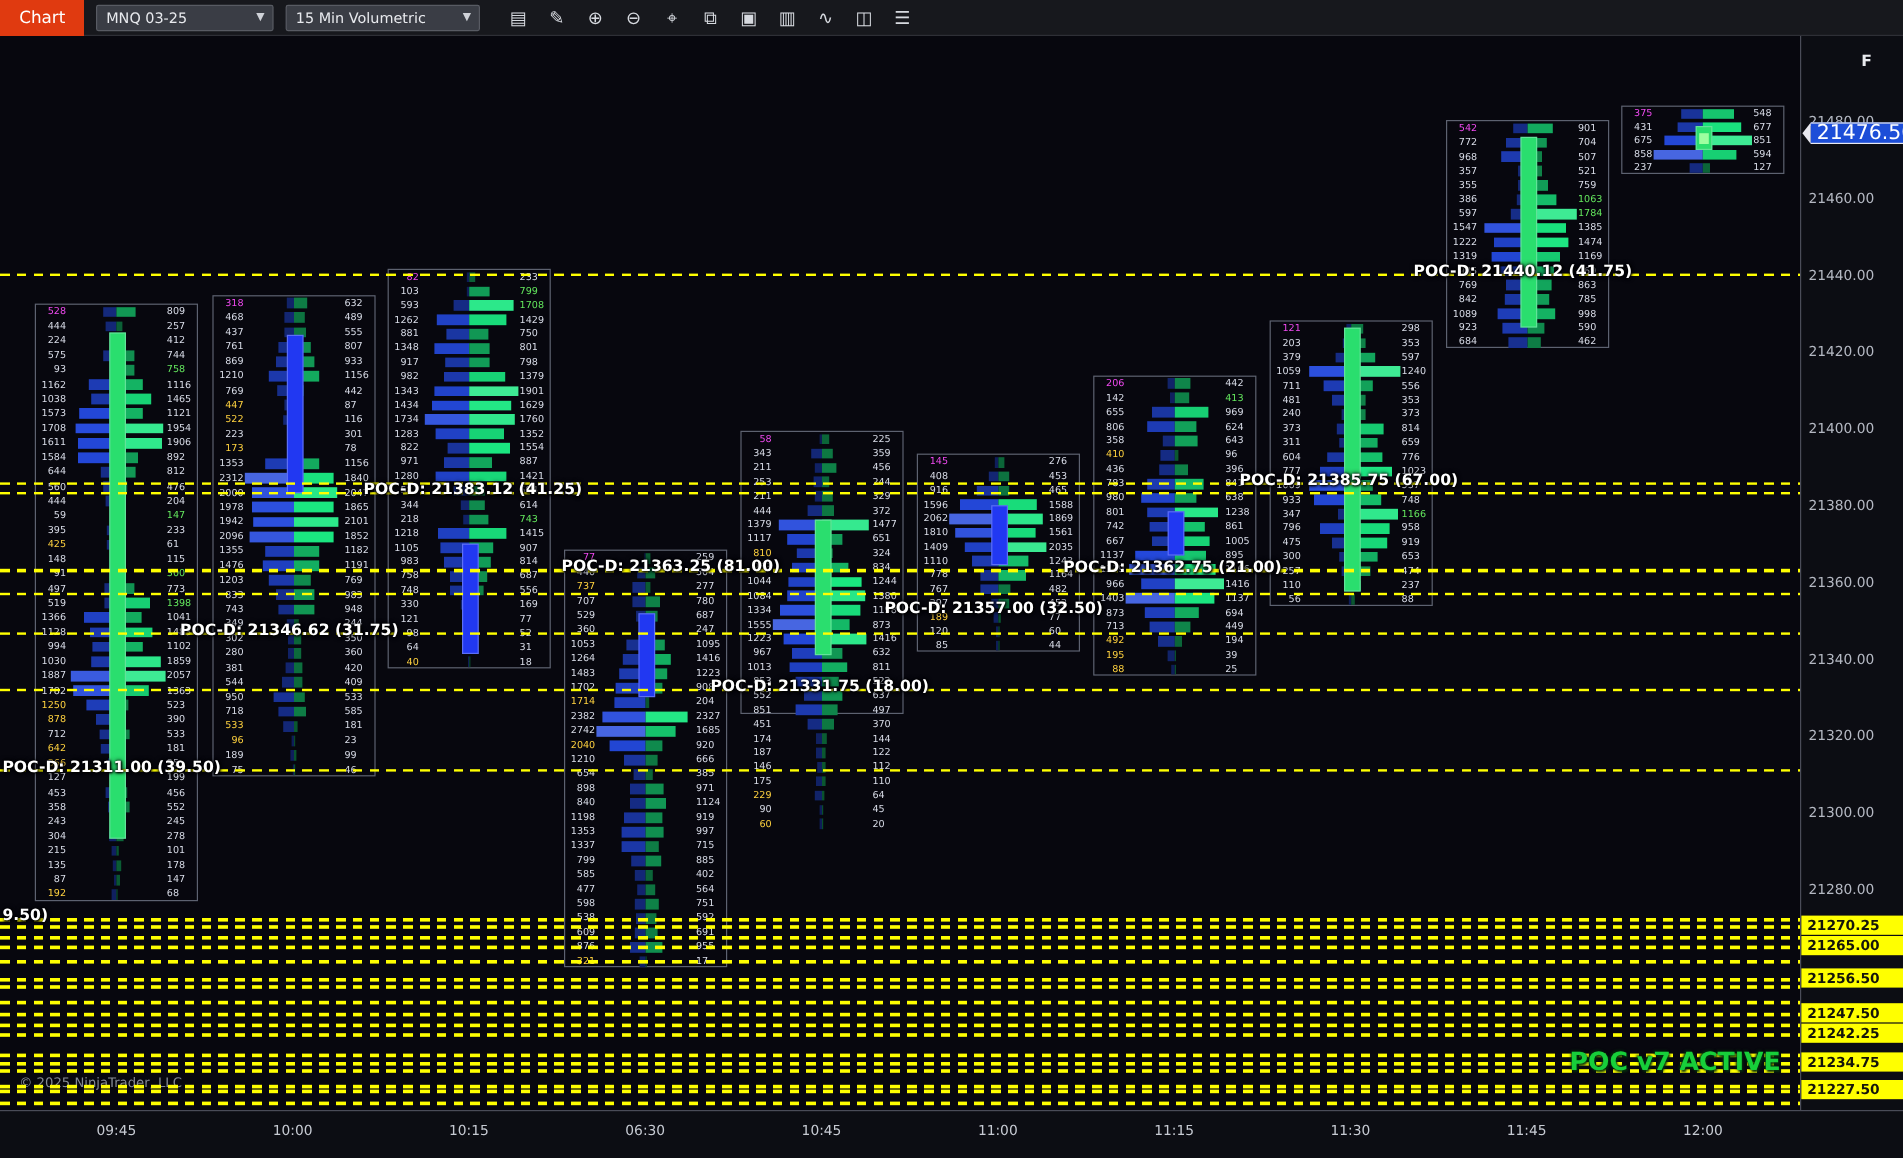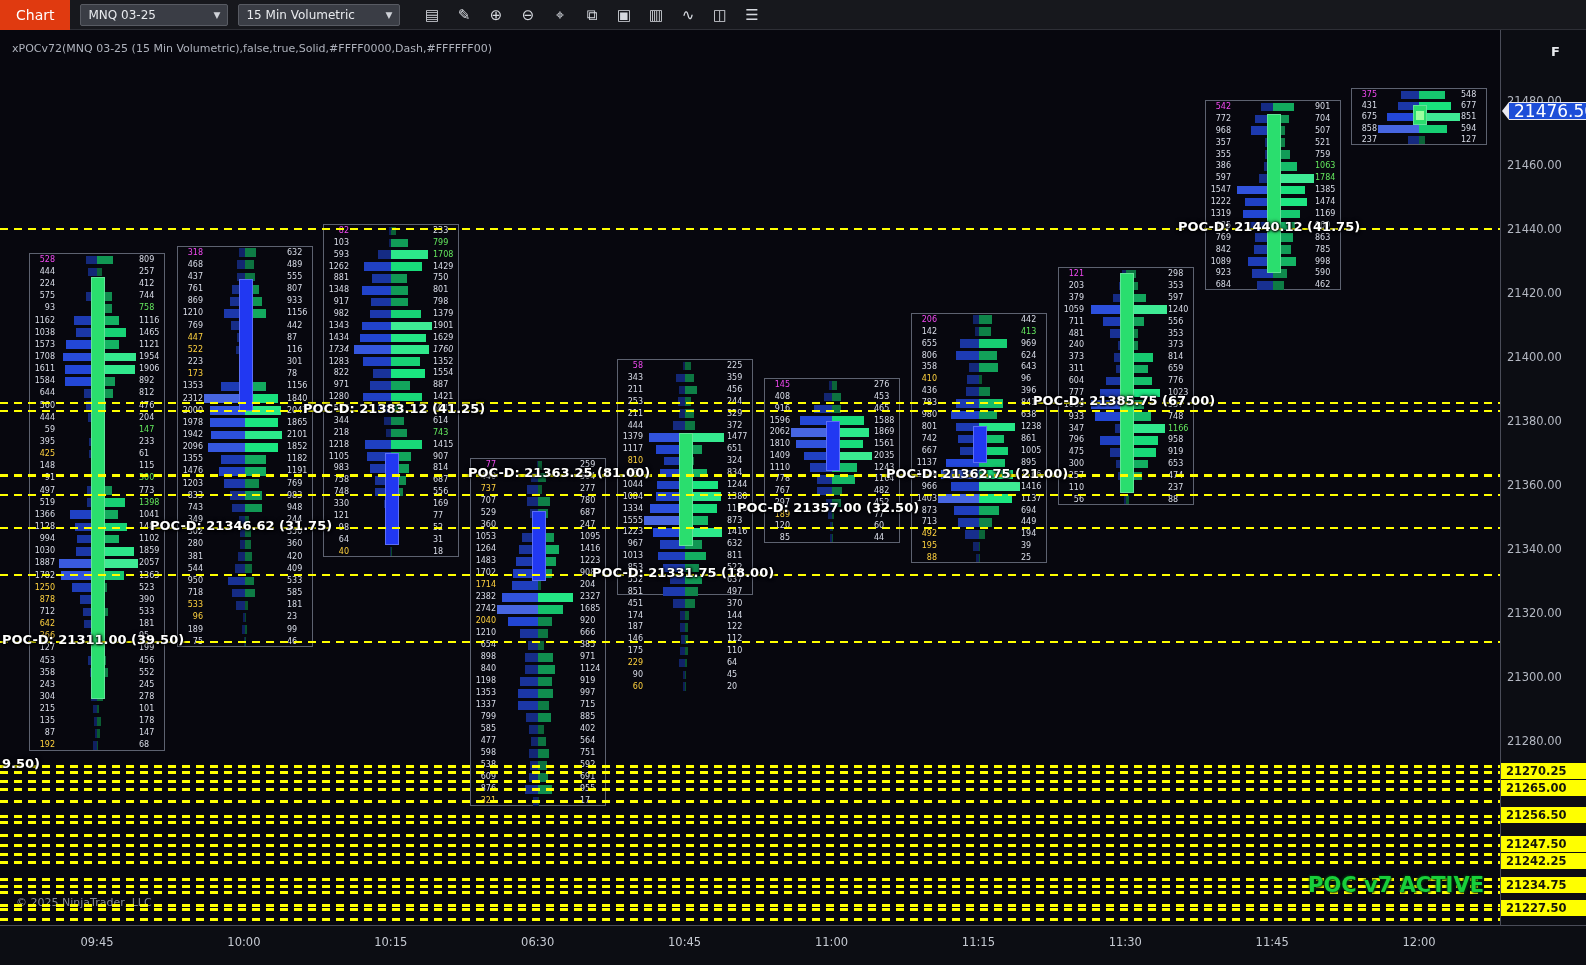--- a/index.html
+++ b/index.html
@@ -88,21 +88,20 @@
       <span class="icon-btn">⧉</span>
       <span class="icon-btn">▣</span>
       <span class="icon-btn">▥</span>
       <span class="icon-btn">∿</span>
       <span class="icon-btn">◫</span>
       <span class="icon-btn">☰</span>
     </div>
 </div>
 
 <div id="chart-region">
-  <div class="ind-label">xPOCv72(MNQ 03-25 (15 Min Volumetric),false,true,Solid,#FFFF0000,Dash,#FFFFFF00)</div>
   <div class="copyright">© 2025 NinjaTrader, LLC</div>
   <div class="status" id="status-text" style="color: rgb(23, 207, 58);">POC v7 ACTIVE</div>
 <div class="cluster" style="left: 29px; top: 222.8px; width: 136px; height: 498.4px;">
       <div class="vrow" style="height: 12.1561px;">
         <div class="vlab bl magenta">528</div>
         <div class="varea left">
           <div class="vbar" style="width: 25.6684%; background: rgb(20, 41, 123);"></div>
         </div>
         <div class="varea">
           <div class="vbar" style="width: 39.3291%; background: rgb(17, 151, 84);"></div>
@@ -938,21 +937,21 @@
       <div class="vrow" style="height: 11.8857px;">
         <div class="vlab bl">1434</div>
         <div class="varea left">
           <div class="vbar" style="width: 75.434%; background: rgb(34, 70, 211);"></div>
         </div>
         <div class="varea">
           <div class="vbar" style="width: 85.6917%; background: rgb(35, 231, 133);"></div>
         </div>
         <div class="vlab al">1629</div>
       </div>
-      <div class="vrow" style="height: 11.8857px; font-style: italic;">
+      <div class="vrow" style="height: 11.8857px;">
         <div class="vlab bl">1734</div>
         <div class="varea left">
           <div class="vbar" style="width: 91.2151%; background: rgb(53, 87, 222);"></div>
         </div>
         <div class="varea">
           <div class="vbar" style="width: 92.5829%; background: rgb(48, 232, 140);"></div>
         </div>
         <div class="vlab al">1760</div>
       </div>
       <div class="vrow" style="height: 11.8857px;">

